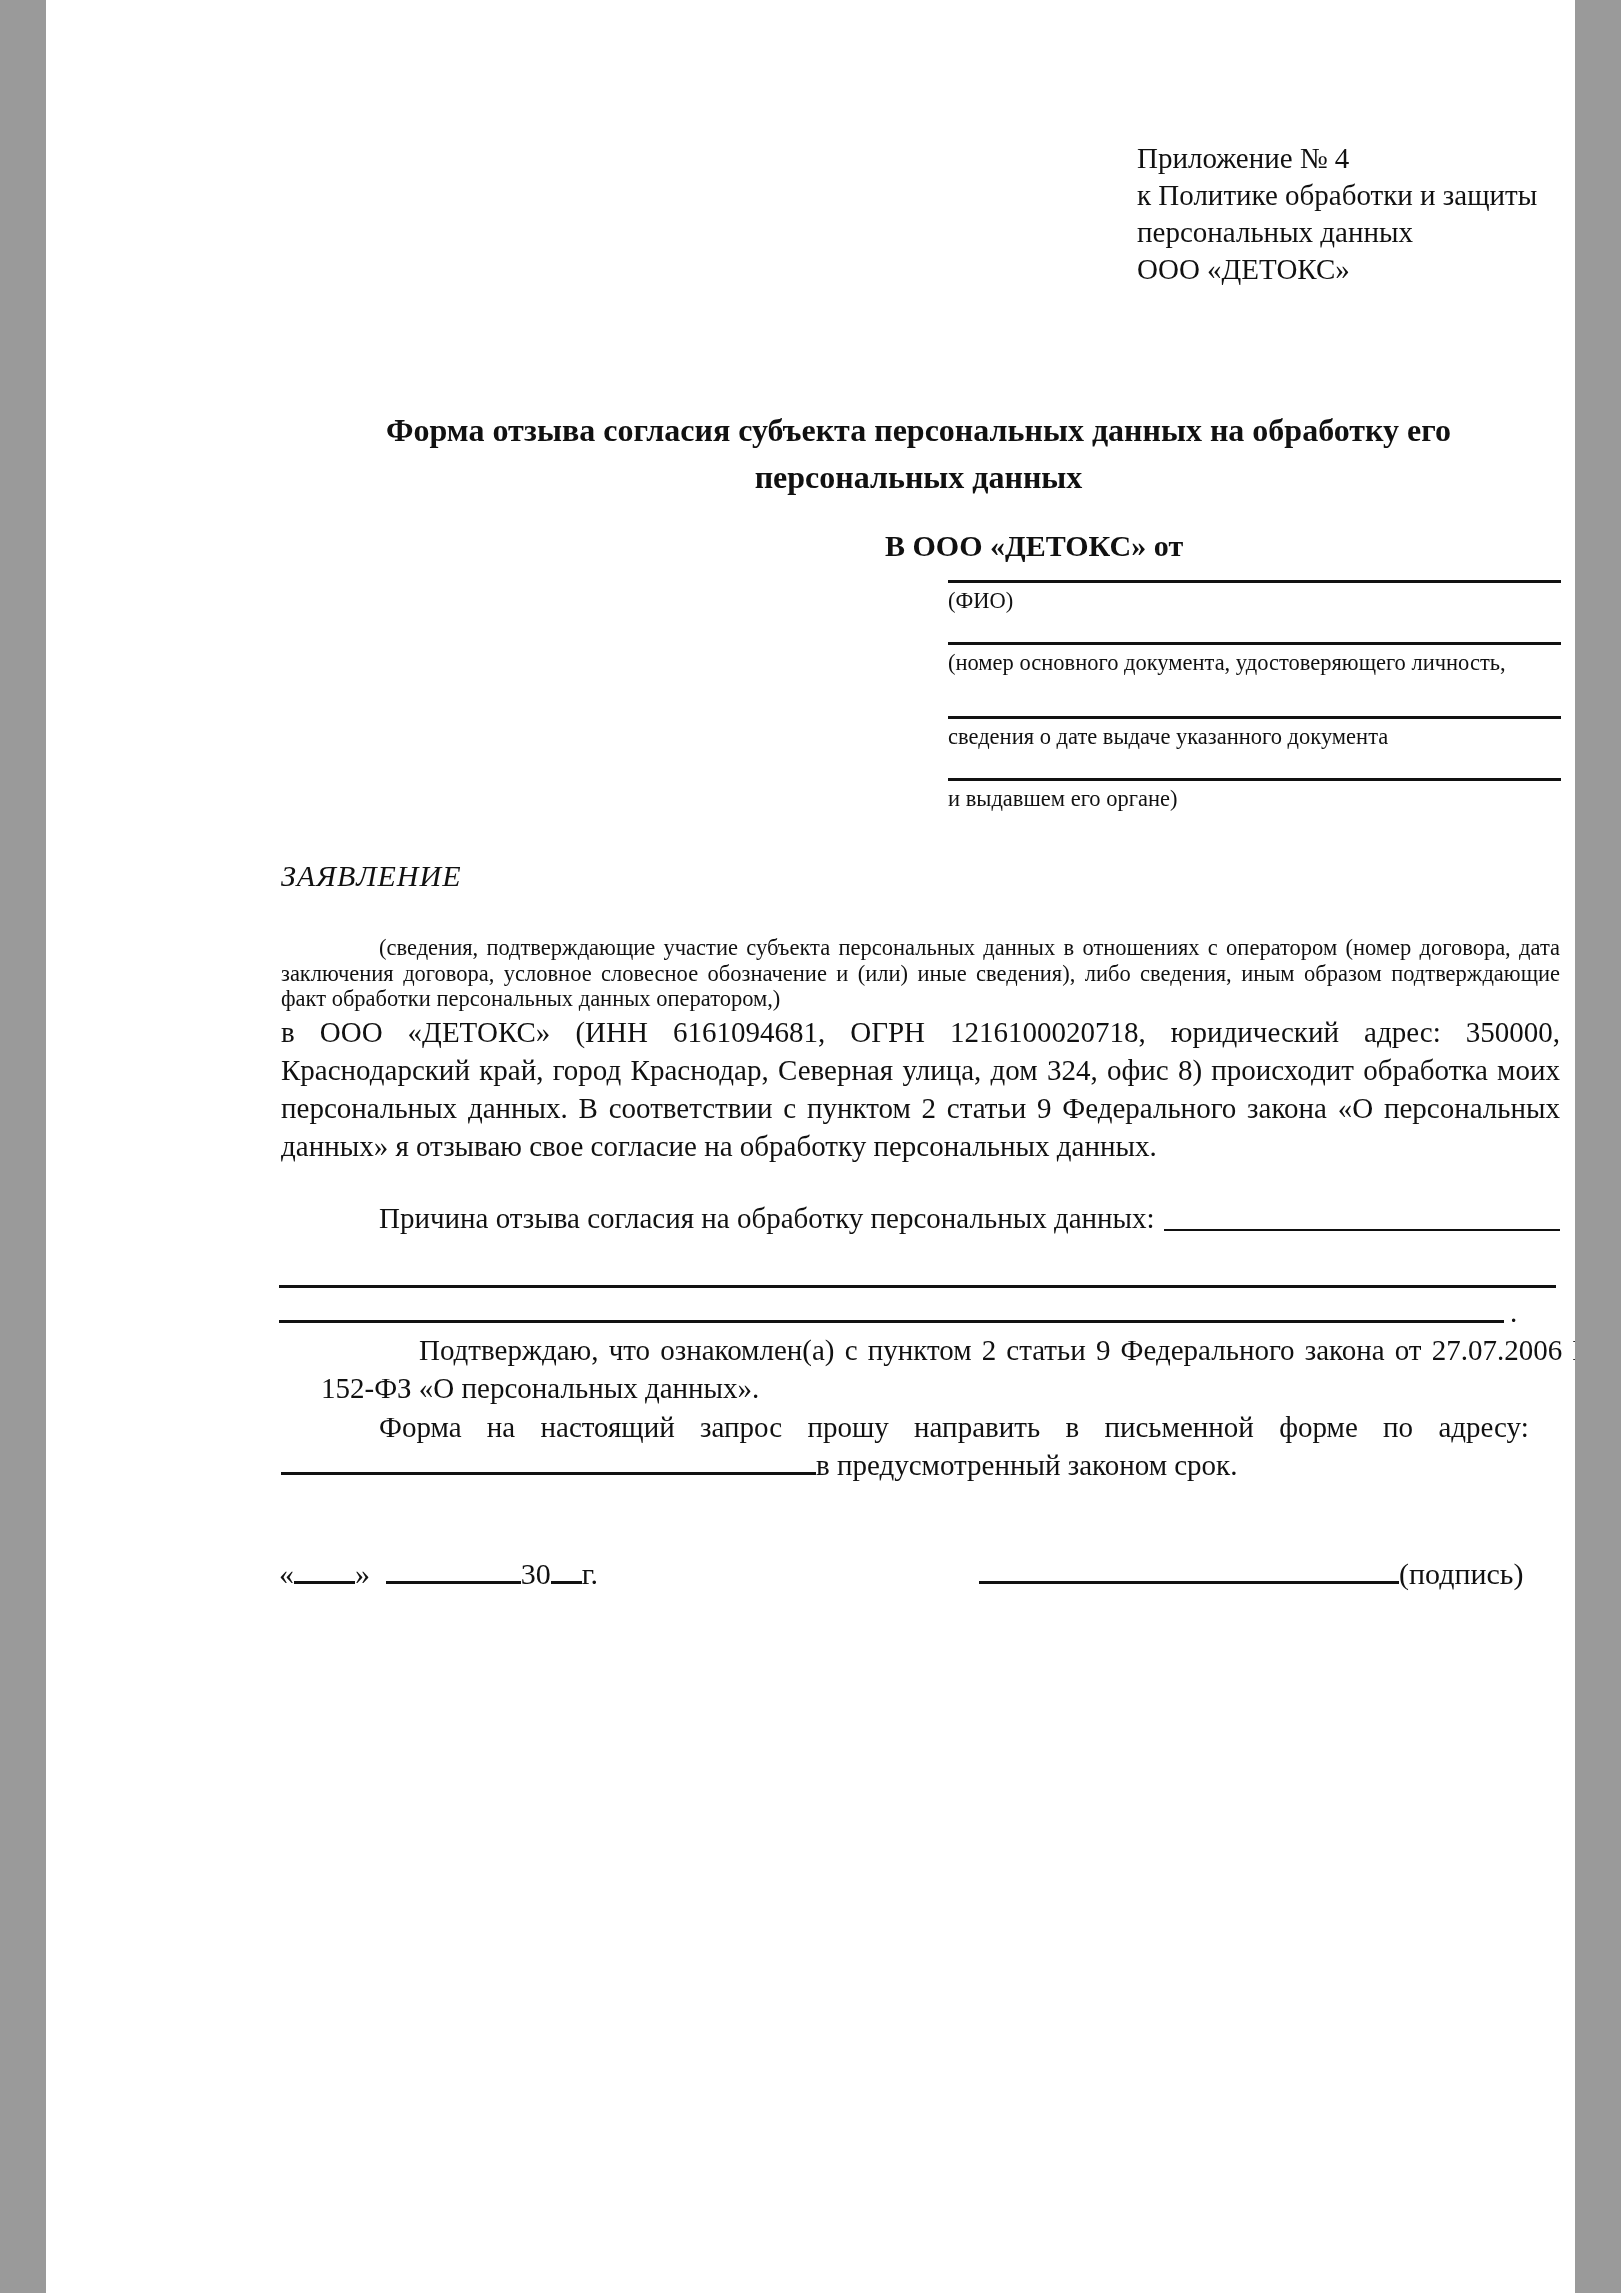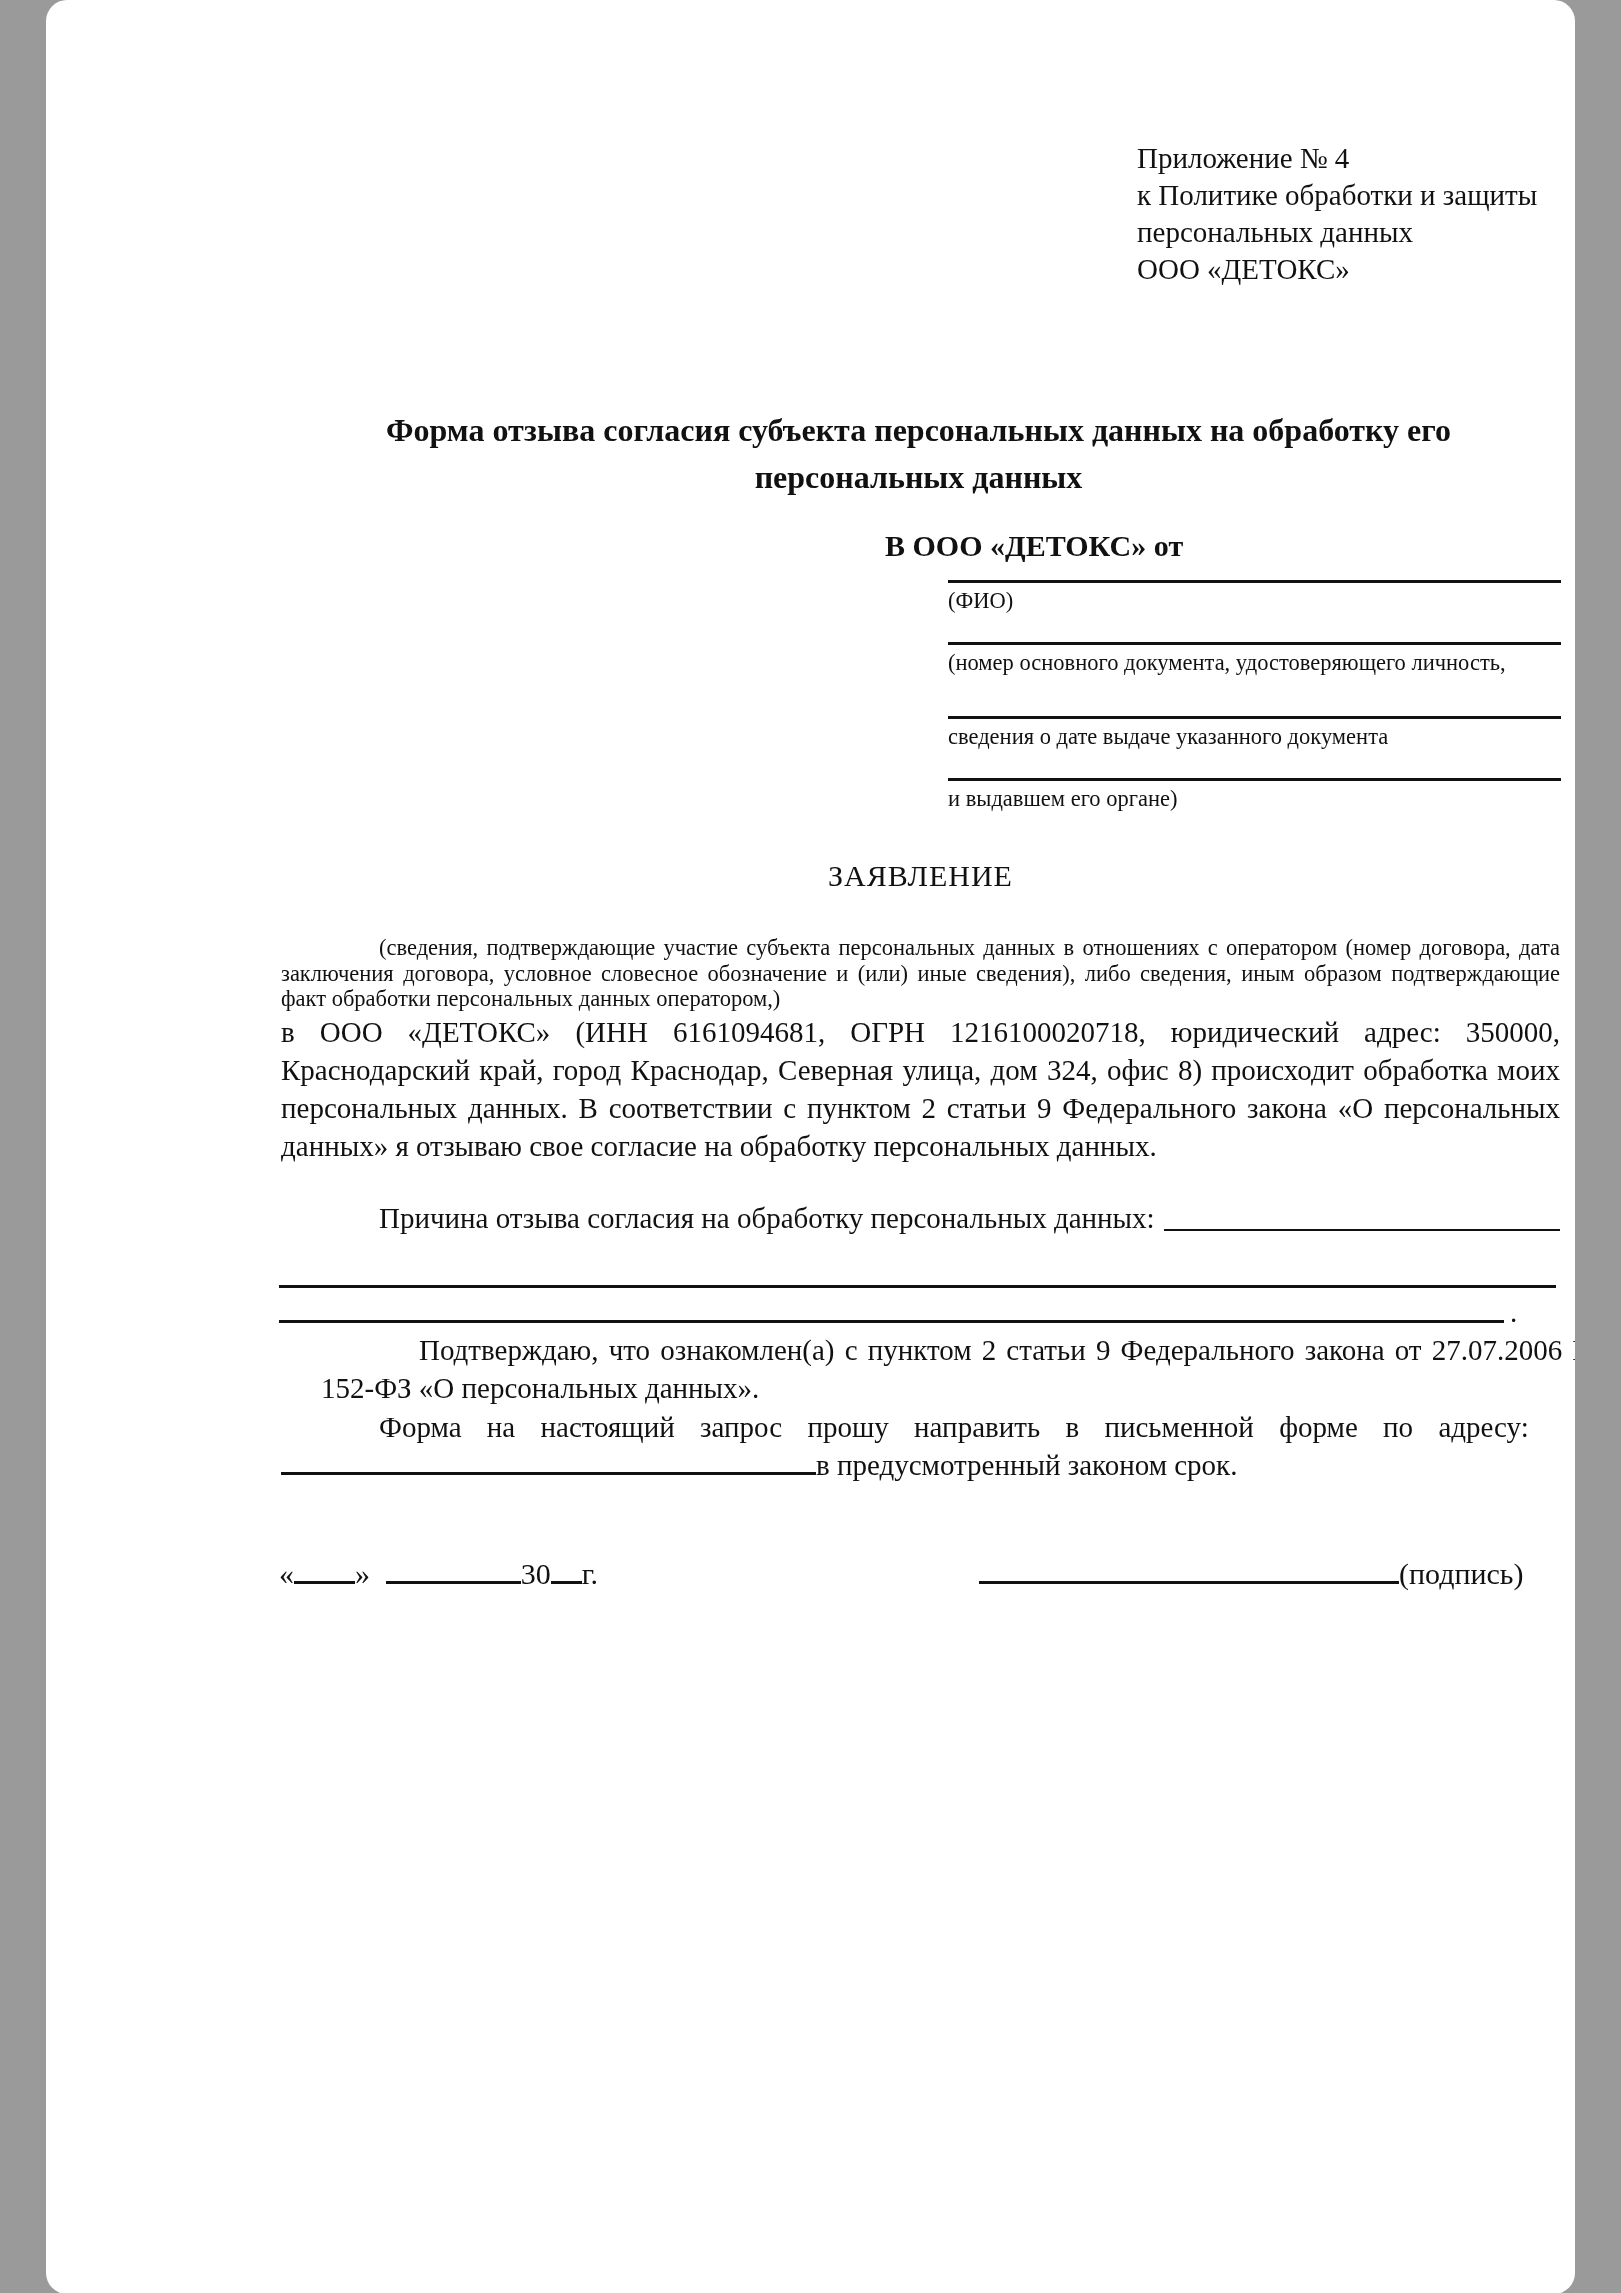--- a/index.html
+++ b/index.html
@@ -4,34 +4,33 @@
 <style>
   html,body{margin:0;padding:0;background:#9a9a9a;}
   .page{
     position:relative;
     width:1529px;height:2294px;
     margin:0 auto;
     background:#ffffff;
     color:#111;
     font-family:"Liberation Serif","DejaVu Serif",serif;
     overflow:hidden;
-    border-radius:21px;
   }
   .abs{position:absolute;}
   
   .appendix{left:1091px;top:140px;font-size:29px;line-height:37px;white-space:nowrap;}
   
   .doc-title{left:265px;top:407px;width:1215px;text-align:center;font-weight:bold;font-size:32px;line-height:47px;}
   
   .to-line{left:839px;top:529px;font-size:30px;white-space:nowrap;font-weight:bold;}
   .rule{background:#111;height:2.9px;}
   .field-rule{left:902px;width:613px;}
   .field-caption{left:902px;width:613px;text-align:left;font-size:22.5px;line-height:25.5px;}
   
-  .stmt-heading{left:235px;top:859px;width:1279px;text-align:center;font-size:30px;letter-spacing:1px;}
+  .stmt-heading{left:235px;top:859px;width:1279px;font-size:30px;letter-spacing:1px;font-style:italic;}
   .fill-row{display:flex;align-items:flex-end;font-size:29px;line-height:37px;}
   .fill-row .lead{white-space:nowrap;margin-left:98px;}
   .fill-line{flex:1;border-bottom:2.9px solid #111;margin:0 0 5.9px 9.8px;height:0;}
   .accordance{left:235px;top:896px;width:1279px;}
   .footnote{left:235px;top:935px;width:1279px;font-size:22.5px;line-height:25.5px;text-align:justify;text-indent:98px;}
   .body-par{left:235px;top:1013px;width:1279px;font-size:29px;line-height:38px;text-align:justify;}
   .reason{left:235px;top:1200px;width:1279px;}
   .rule-a{left:233px;top:1285px;width:1277px;}
   .rule-b{left:233px;top:1320px;width:1225px;}
   .blank-period{left:1464px;top:1296px;font-size:29px;}

